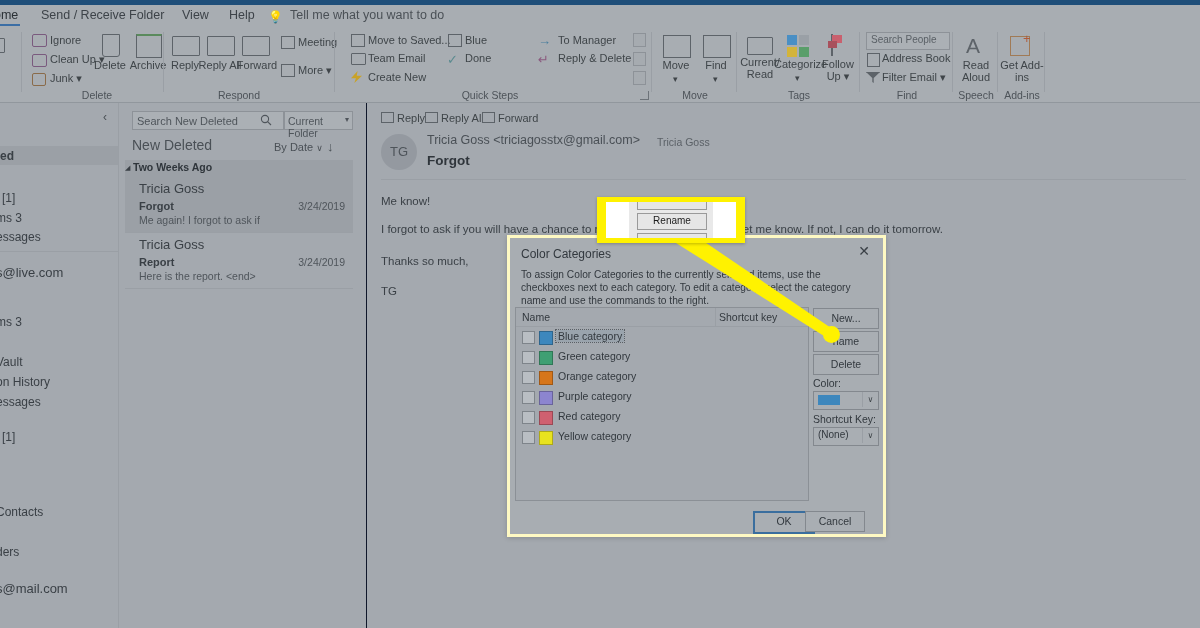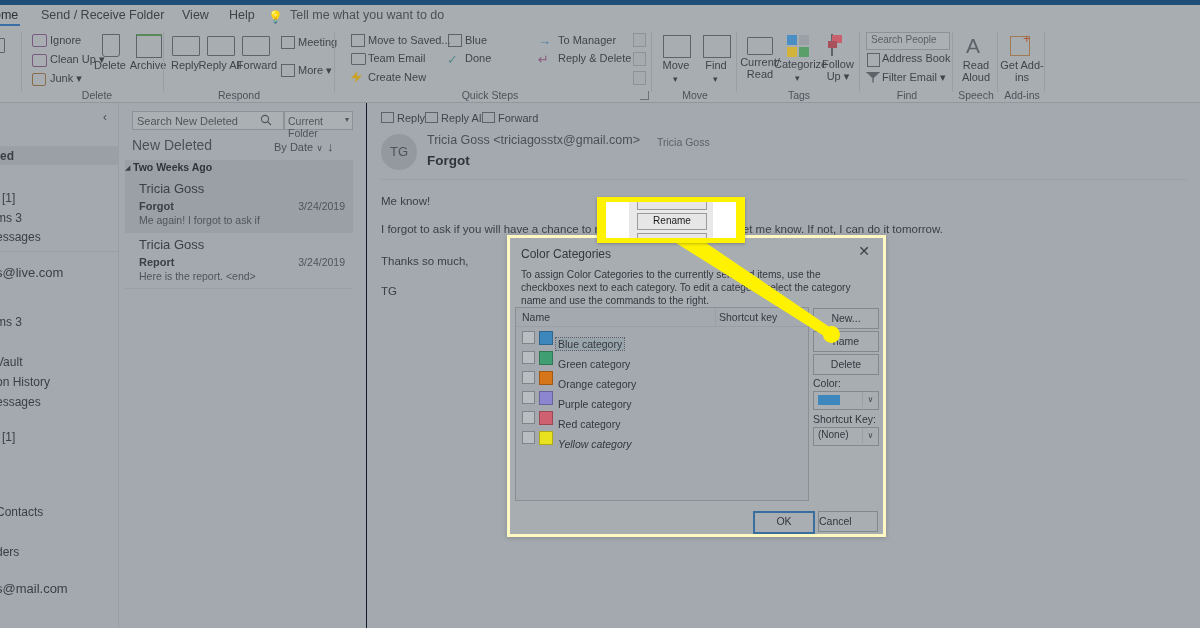--- a/index.html
+++ b/index.html
@@ -83,34 +83,34 @@
             color:#3a4046;text-align:center;line-height:18px;}
   .dlgdesc{position:absolute;left:11px;top:30px;width:350px;font-size:10.2px;color:#32383e;line-height:13px;}
   .listbox{position:absolute;left:5px;top:69px;width:292px;height:192px;background:#a4a9af;border:1px solid #8b9096;}
   .lbhead{position:absolute;left:0;top:0;width:292px;height:18px;border-bottom:1px solid #9a9fa5;}
   .lbhead .h1{position:absolute;left:6px;top:3px;font-size:10.5px;color:#32383e;}
   .lbhead .h2{position:absolute;left:203px;top:3px;font-size:10.5px;color:#32383e;}
   .lbhead .vsep{position:absolute;left:199px;top:0;width:1px;height:18px;background:#9a9fa5;}
   .catrow{position:absolute;left:0;width:292px;height:14px;}
   .catchk{position:absolute;left:6px;top:1px;width:11px;height:11px;background:#b9bec3;border:1px solid #7e848a;}
   .catsw{position:absolute;left:23px;top:1px;width:12px;height:12px;border:1px solid rgba(0,0,0,.25);}
-  .catname{position:absolute;left:42px;top:8px;font-size:10.5px;color:#32383e;}
+  .catname{position:absolute;left:42px;top:0px;font-size:10.5px;color:#32383e;}
   .catname.sel{background:#9aa4ad;outline:1px dotted #5a6066;padding:0 2px;left:40px;}
   .dbtn{position:absolute;width:64px;height:19px;background:#a9aeb3;border:1px solid #83888e;
         font-size:10.5px;color:#32383e;text-align:center;line-height:18px;}
   .dlabel{position:absolute;font-size:10.5px;color:#32383e;}
   .dcombo{position:absolute;width:64px;height:17px;background:#a9aeb3;border:1px solid #83888e;}
   .dcombo .arrowbox{position:absolute;right:0;top:0;width:15px;height:15px;border-left:1px solid #9a9fa5;
                     font-size:8px;text-align:center;line-height:15px;color:#3f4549;}
   .dcombo .ctext{position:absolute;left:4px;top:1px;font-size:10px;color:#32383e;}
   .dcombo .cswatch{position:absolute;left:4px;top:3px;width:22px;height:10px;background:#3d87bd;}
   .okbtn{position:absolute;left:243px;top:273px;width:58px;height:19px;background:#a9aeb3;
          border:2px solid #3a6e9e;font-size:10.5px;color:#32383e;text-align:center;line-height:16px;}
-  .cancelbtn{position:absolute;left:308px;top:273px;width:58px;height:19px;background:#a9aeb3;
-             border:1px solid #83888e;font-size:10.5px;color:#32383e;line-height:18px;}
+  .cancelbtn{position:absolute;left:295px;top:273px;width:58px;height:19px;background:#a9aeb3;
+             border:1px solid #83888e;font-size:10.5px;color:#32383e;text-align:center;line-height:18px;}
 
   
   .callout{position:absolute;left:597px;top:197px;width:148px;height:46px;background:#fff200;
            box-shadow:0 1px 3px rgba(0,0,0,.25);}
   .callout .inner{position:absolute;left:9px;top:5px;width:130px;height:36px;background:#ffffff;overflow:hidden;}
   .callout .strip{position:absolute;left:23px;top:0;width:84px;height:36px;background:#e9e9e9;}
   .callout .topbtn{position:absolute;left:31px;top:-6px;width:68px;height:12px;background:#e6e6e6;border:1px solid #9a9a9a;}
   .callout .mainbtn{position:absolute;left:31px;top:11px;width:68px;height:15px;background:#e6e6e6;border:1px solid #9a9a9a;
                     font-size:10px;color:#1b1b1b;text-align:center;line-height:14px;}
   .callout .botbtn{position:absolute;left:31px;top:31px;width:68px;height:12px;background:#e6e6e6;border:1px solid #9a9a9a;}
@@ -369,21 +369,21 @@
       <div class="catrow" style="top:82px;">
         <span class="catchk"></span>
         <span class="catsw" style="background:#8c85cf;"></span>
         <span class="catname">Purple category</span>
       </div>
       <div class="catrow" style="top:102px;">
         <span class="catchk"></span>
         <span class="catsw" style="background:#cf6070;"></span>
         <span class="catname">Red category</span>
       </div>
-      <div class="catrow" style="top:122px;font-style:italic;">
+      <div class="catrow" style="top:122px;">
         <span class="catchk"></span>
         <span class="catsw" style="background:#e8e21f;"></span>
         <span class="catname">Yellow category</span>
       </div>
     </div>
 
     <div class="dbtn" style="left:303px;top:70px;">New...</div>
     <div class="dbtn" style="left:303px;top:93px;">name</div>
     <div class="dbtn" style="left:303px;top:116px;">Delete</div>
 

